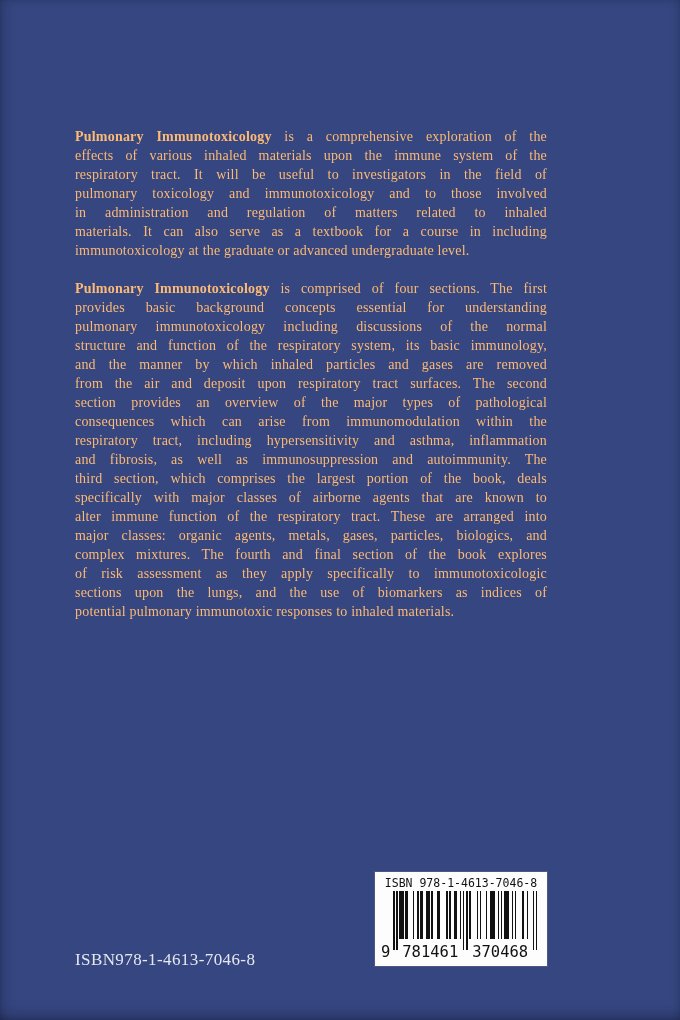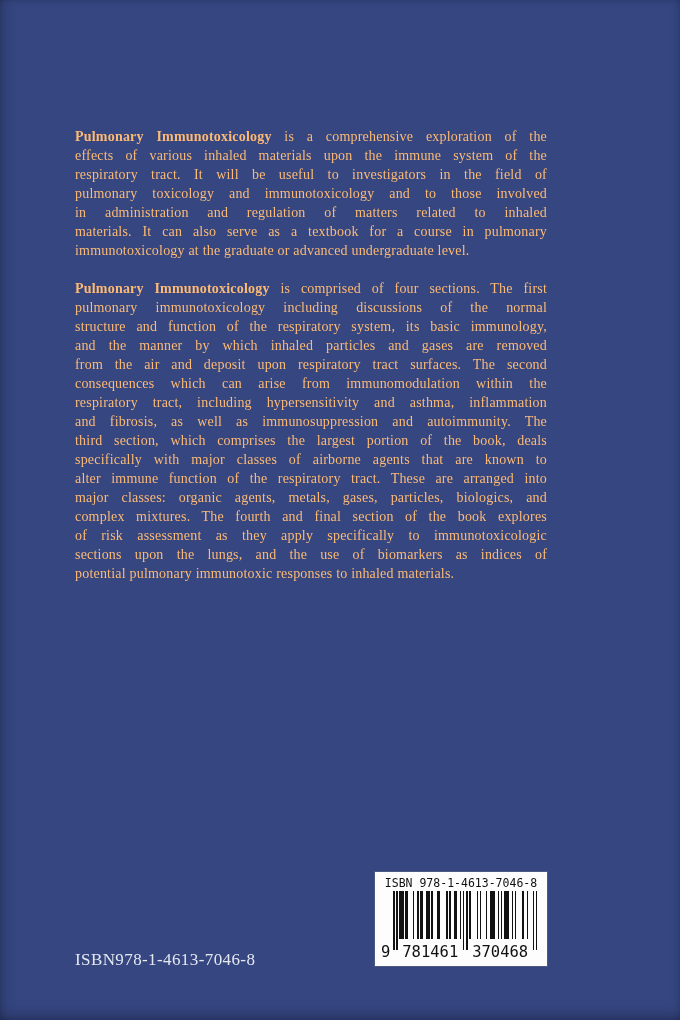--- a/index.html
+++ b/index.html
@@ -71,29 +71,31 @@
 
 <div class="cover">
 
   <div class="blurb" id="blurb">
       <div class="para">
         <div class="line"><b>Pulmonary Immunotoxicology</b> is a comprehensive exploration of the</div>
         <div class="line">effects of various inhaled materials upon the immune system of the</div>
         <div class="line">respiratory tract. It will be useful to investigators in the field of</div>
         <div class="line">pulmonary toxicology and immunotoxicology and to those involved</div>
         <div class="line">in administration and regulation of matters related to inhaled</div>
-        <div class="line">materials. It can also serve as a textbook for a course in pulmonary</div>
+        <div class="line">materials. It can also serve as a textbook for a course in including</div>
         <div class="line last">immunotoxicology at the graduate or advanced undergraduate level.</div>
       </div>
       <div class="para">
         <div class="line"><b>Pulmonary Immunotoxicology</b> is comprised of four sections. The first</div>
+        <div class="line">provides basic background concepts essential for understanding</div>
         <div class="line">pulmonary immunotoxicology including discussions of the normal</div>
         <div class="line">structure and function of the respiratory system, its basic immunology,</div>
         <div class="line">and the manner by which inhaled particles and gases are removed</div>
         <div class="line">from the air and deposit upon respiratory tract surfaces. The second</div>
+        <div class="line">section provides an overview of the major types of pathological</div>
         <div class="line">consequences which can arise from immunomodulation within the</div>
         <div class="line">respiratory tract, including hypersensitivity and asthma, inflammation</div>
         <div class="line">and fibrosis, as well as immunosuppression and autoimmunity. The</div>
         <div class="line">third section, which comprises the largest portion of the book, deals</div>
         <div class="line">specifically with major classes of airborne agents that are known to</div>
         <div class="line">alter immune function of the respiratory tract. These are arranged into</div>
         <div class="line">major classes: organic agents, metals, gases, particles, biologics, and</div>
         <div class="line">complex mixtures. The fourth and final section of the book explores</div>
         <div class="line">of risk assessment as they apply specifically to immunotoxicologic</div>
         <div class="line">sections upon the lungs, and the use of biomarkers as indices of</div>

